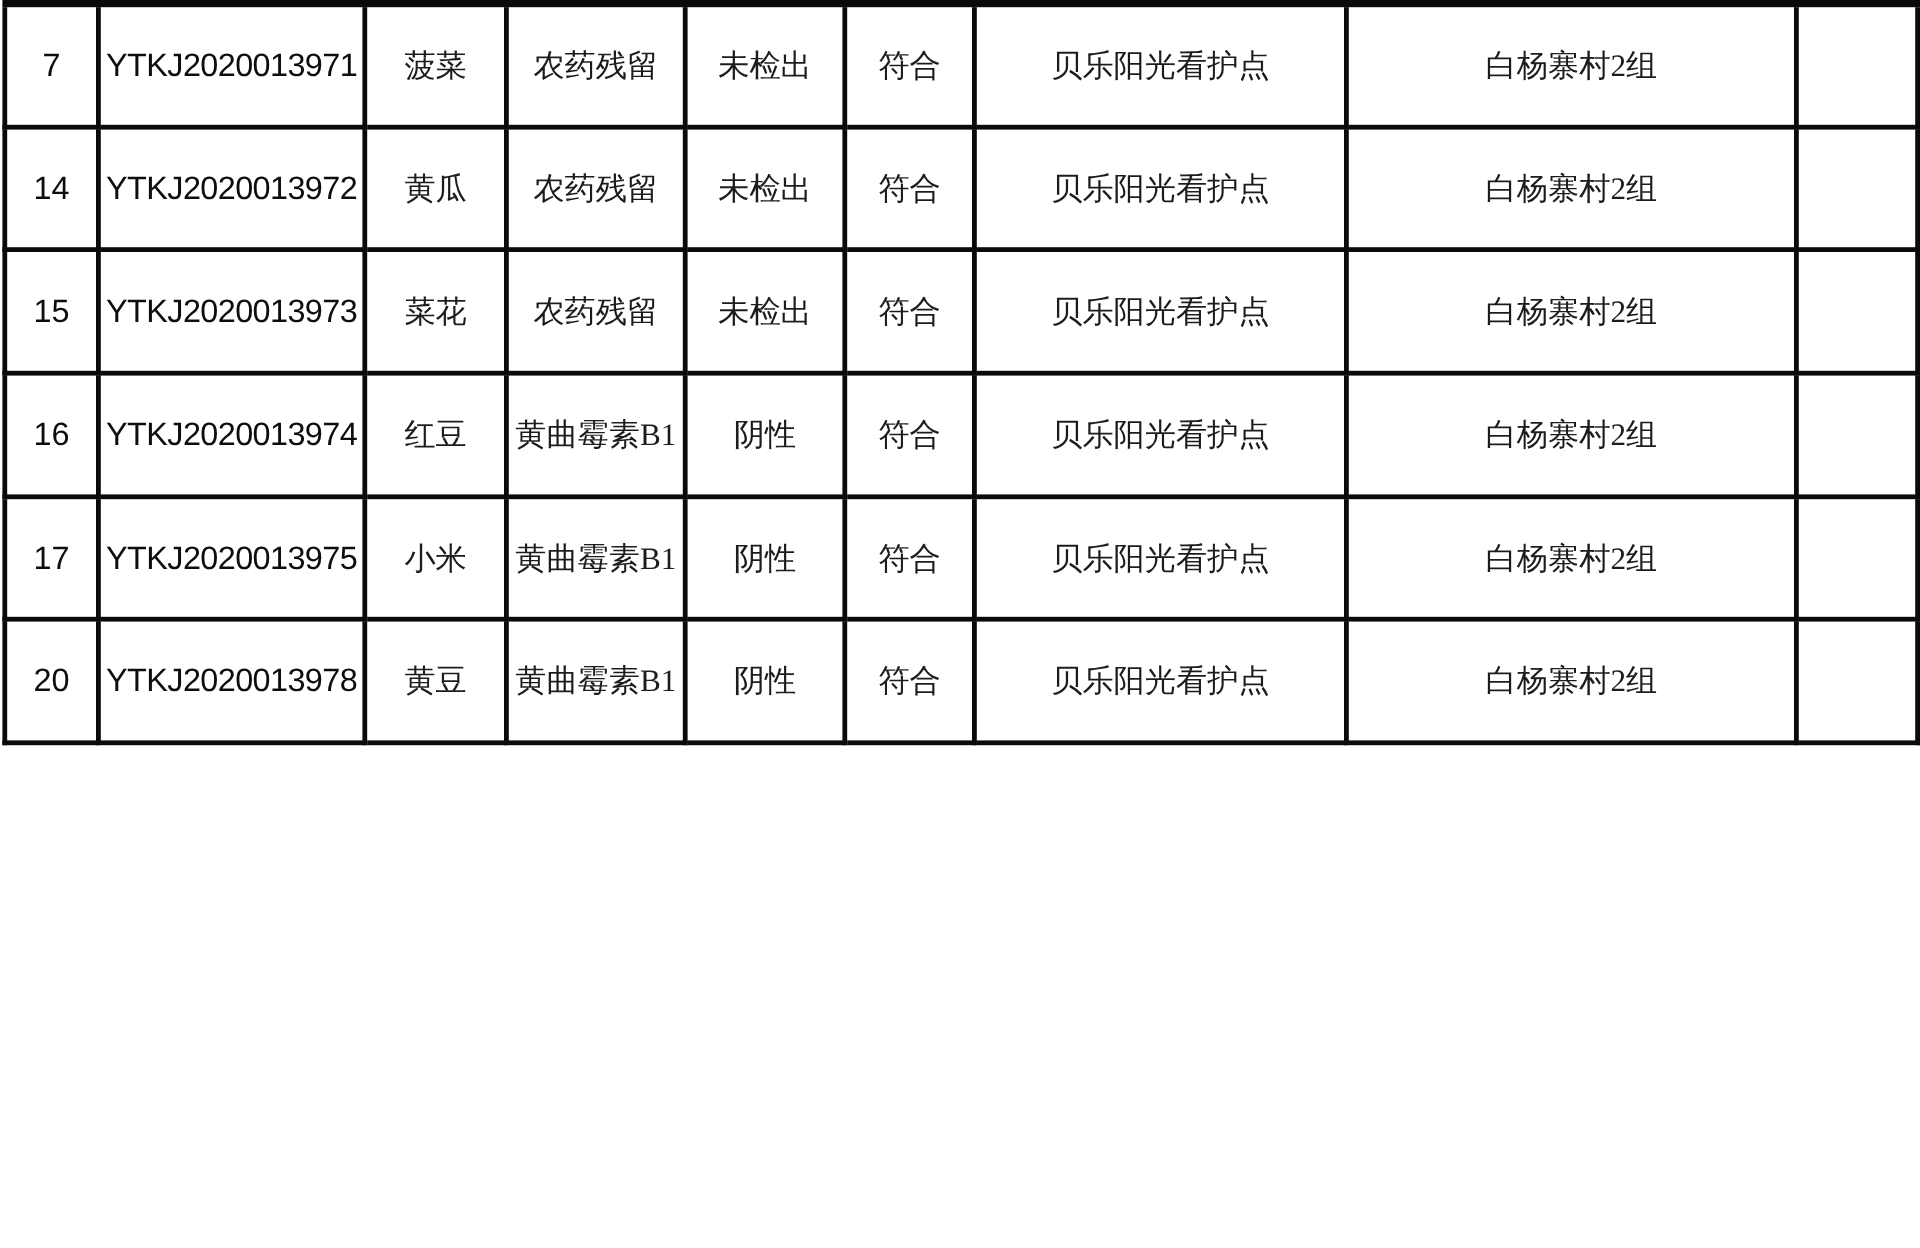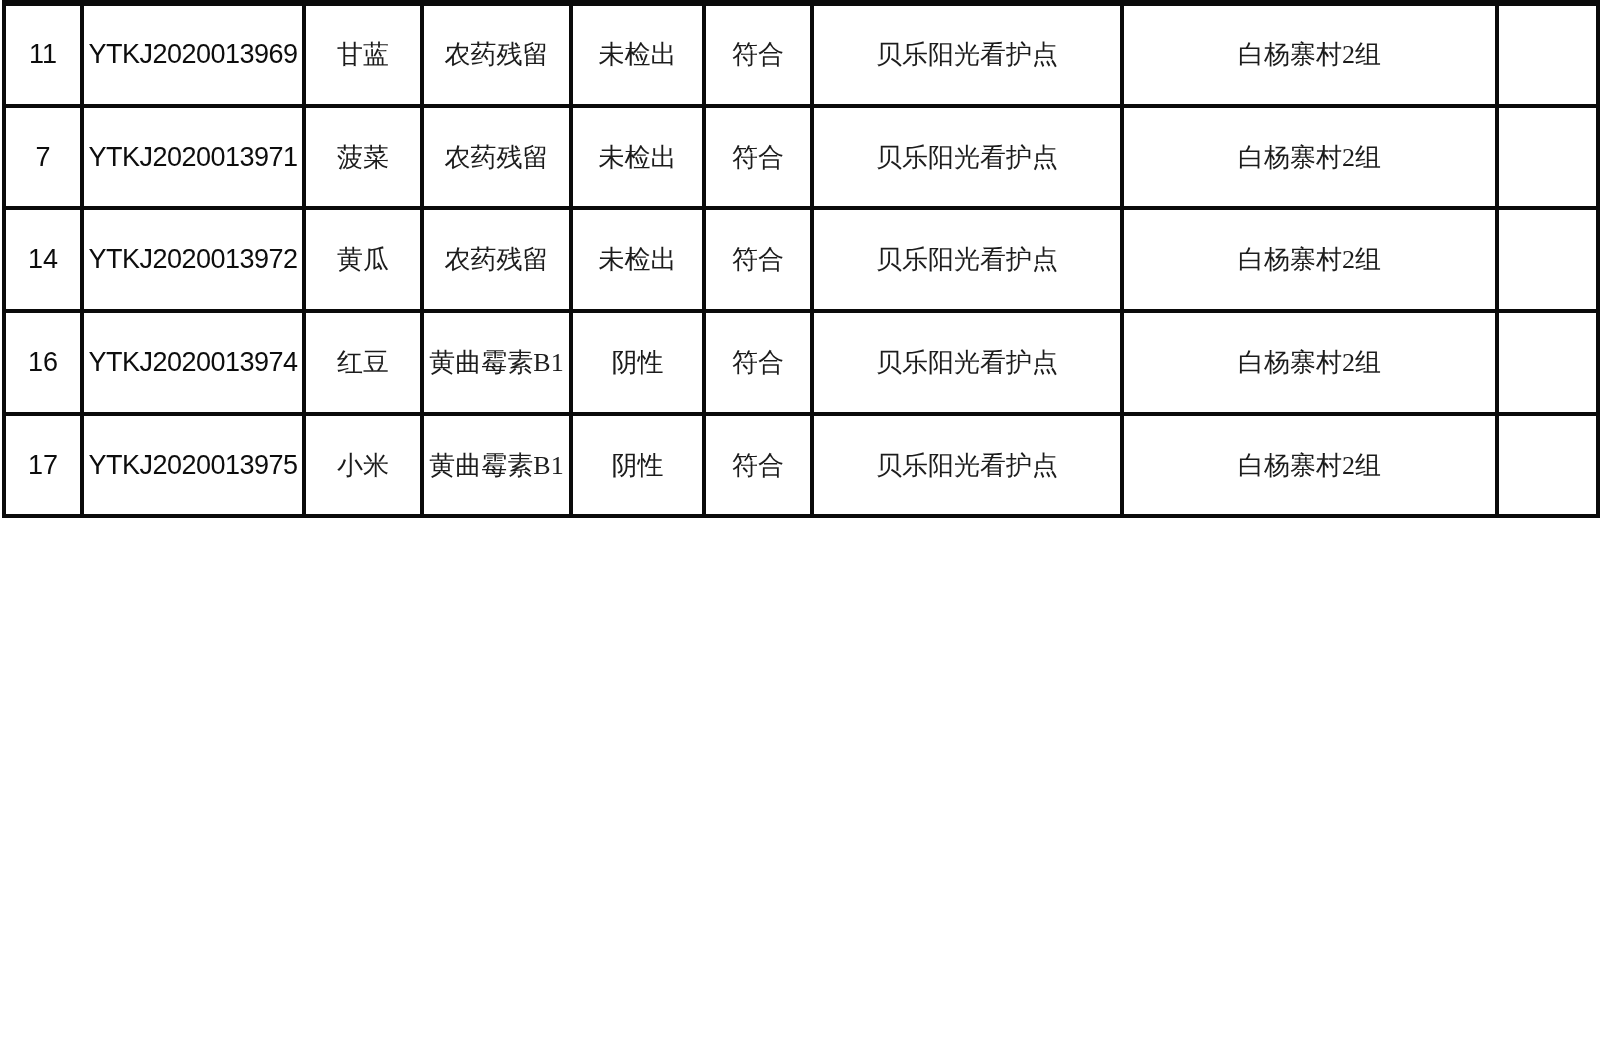--- a/index.html
+++ b/index.html
@@ -69,45 +69,45 @@
       <col style="width:118px">
       <col style="width:149px">
       <col style="width:133px">
       <col style="width:108px">
       <col style="width:310px">
       <col style="width:375px">
       <col style="width:101px">
     </colgroup>
     <tbody id="table-body">
         <tr>
-    <td class="c-index">11</td>
-    <td class="c-code">YTKJ2020013969</td>
-    <td class="c-cjk">甘蓝</td>
-    <td class="c-cjk">农药残留</td>
-    <td class="c-cjk">未检出</td>
-    <td class="c-cjk">符合</td>
-    <td class="c-cjk">贝乐阳光看护点</td>
-    <td class="c-cjk">白杨寨村2组</td>
-    <td class="c-note"></td>
-  </tr>
-        <tr>
     <td class="c-index">7</td>
     <td class="c-code">YTKJ2020013971</td>
     <td class="c-cjk">菠菜</td>
     <td class="c-cjk">农药残留</td>
     <td class="c-cjk">未检出</td>
     <td class="c-cjk">符合</td>
     <td class="c-cjk">贝乐阳光看护点</td>
     <td class="c-cjk">白杨寨村2组</td>
     <td class="c-note"></td>
   </tr>
         <tr>
     <td class="c-index">14</td>
     <td class="c-code">YTKJ2020013972</td>
     <td class="c-cjk">黄瓜</td>
+    <td class="c-cjk">农药残留</td>
+    <td class="c-cjk">未检出</td>
+    <td class="c-cjk">符合</td>
+    <td class="c-cjk">贝乐阳光看护点</td>
+    <td class="c-cjk">白杨寨村2组</td>
+    <td class="c-note"></td>
+  </tr>
+        <tr>
+    <td class="c-index">15</td>
+    <td class="c-code">YTKJ2020013973</td>
+    <td class="c-cjk">菜花</td>
     <td class="c-cjk">农药残留</td>
     <td class="c-cjk">未检出</td>
     <td class="c-cjk">符合</td>
     <td class="c-cjk">贝乐阳光看护点</td>
     <td class="c-cjk">白杨寨村2组</td>
     <td class="c-note"></td>
   </tr>
         <tr>
     <td class="c-index">16</td>
     <td class="c-code">YTKJ2020013974</td>
@@ -123,15 +123,26 @@
     <td class="c-index">17</td>
     <td class="c-code">YTKJ2020013975</td>
     <td class="c-cjk">小米</td>
     <td class="c-cjk">黄曲霉素B1</td>
     <td class="c-cjk">阴性</td>
     <td class="c-cjk">符合</td>
     <td class="c-cjk">贝乐阳光看护点</td>
     <td class="c-cjk">白杨寨村2组</td>
     <td class="c-note"></td>
   </tr>
+        <tr>
+    <td class="c-index">20</td>
+    <td class="c-code">YTKJ2020013978</td>
+    <td class="c-cjk">黄豆</td>
+    <td class="c-cjk">黄曲霉素B1</td>
+    <td class="c-cjk">阴性</td>
+    <td class="c-cjk">符合</td>
+    <td class="c-cjk">贝乐阳光看护点</td>
+    <td class="c-cjk">白杨寨村2组</td>
+    <td class="c-note"></td>
+  </tr>
       </tbody>
   </table>
 </div>
 
 </body></html>

